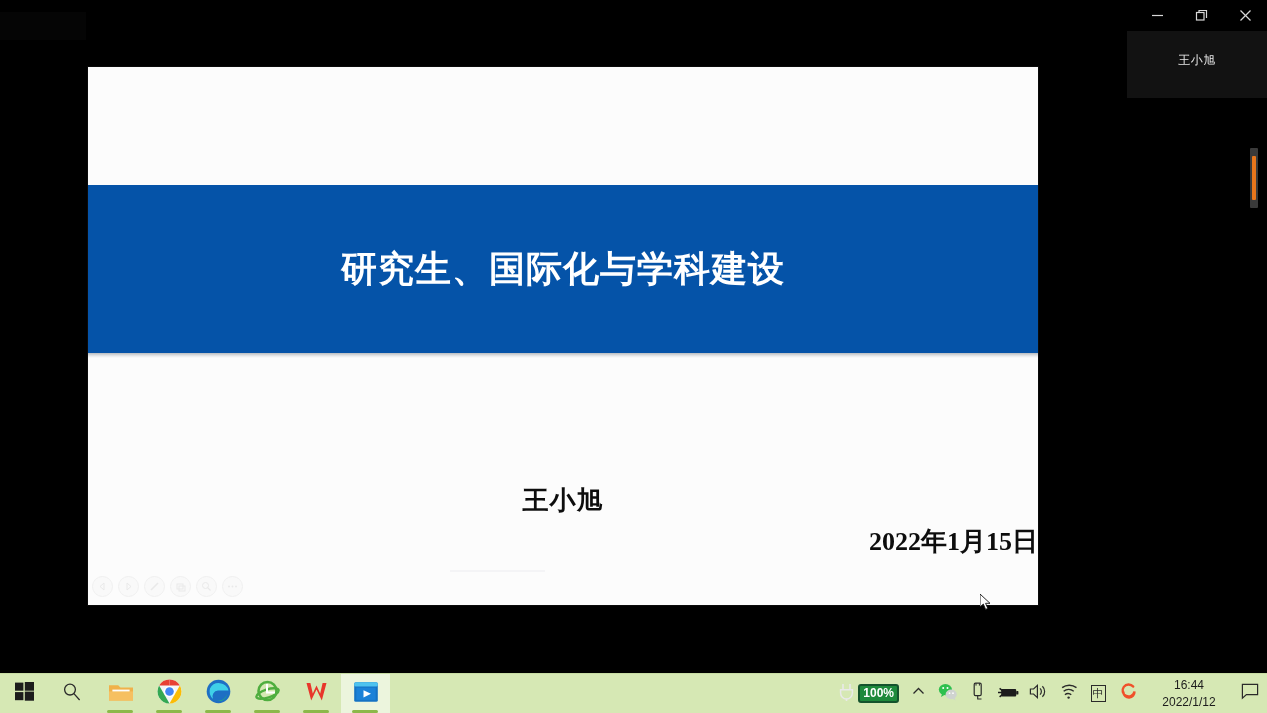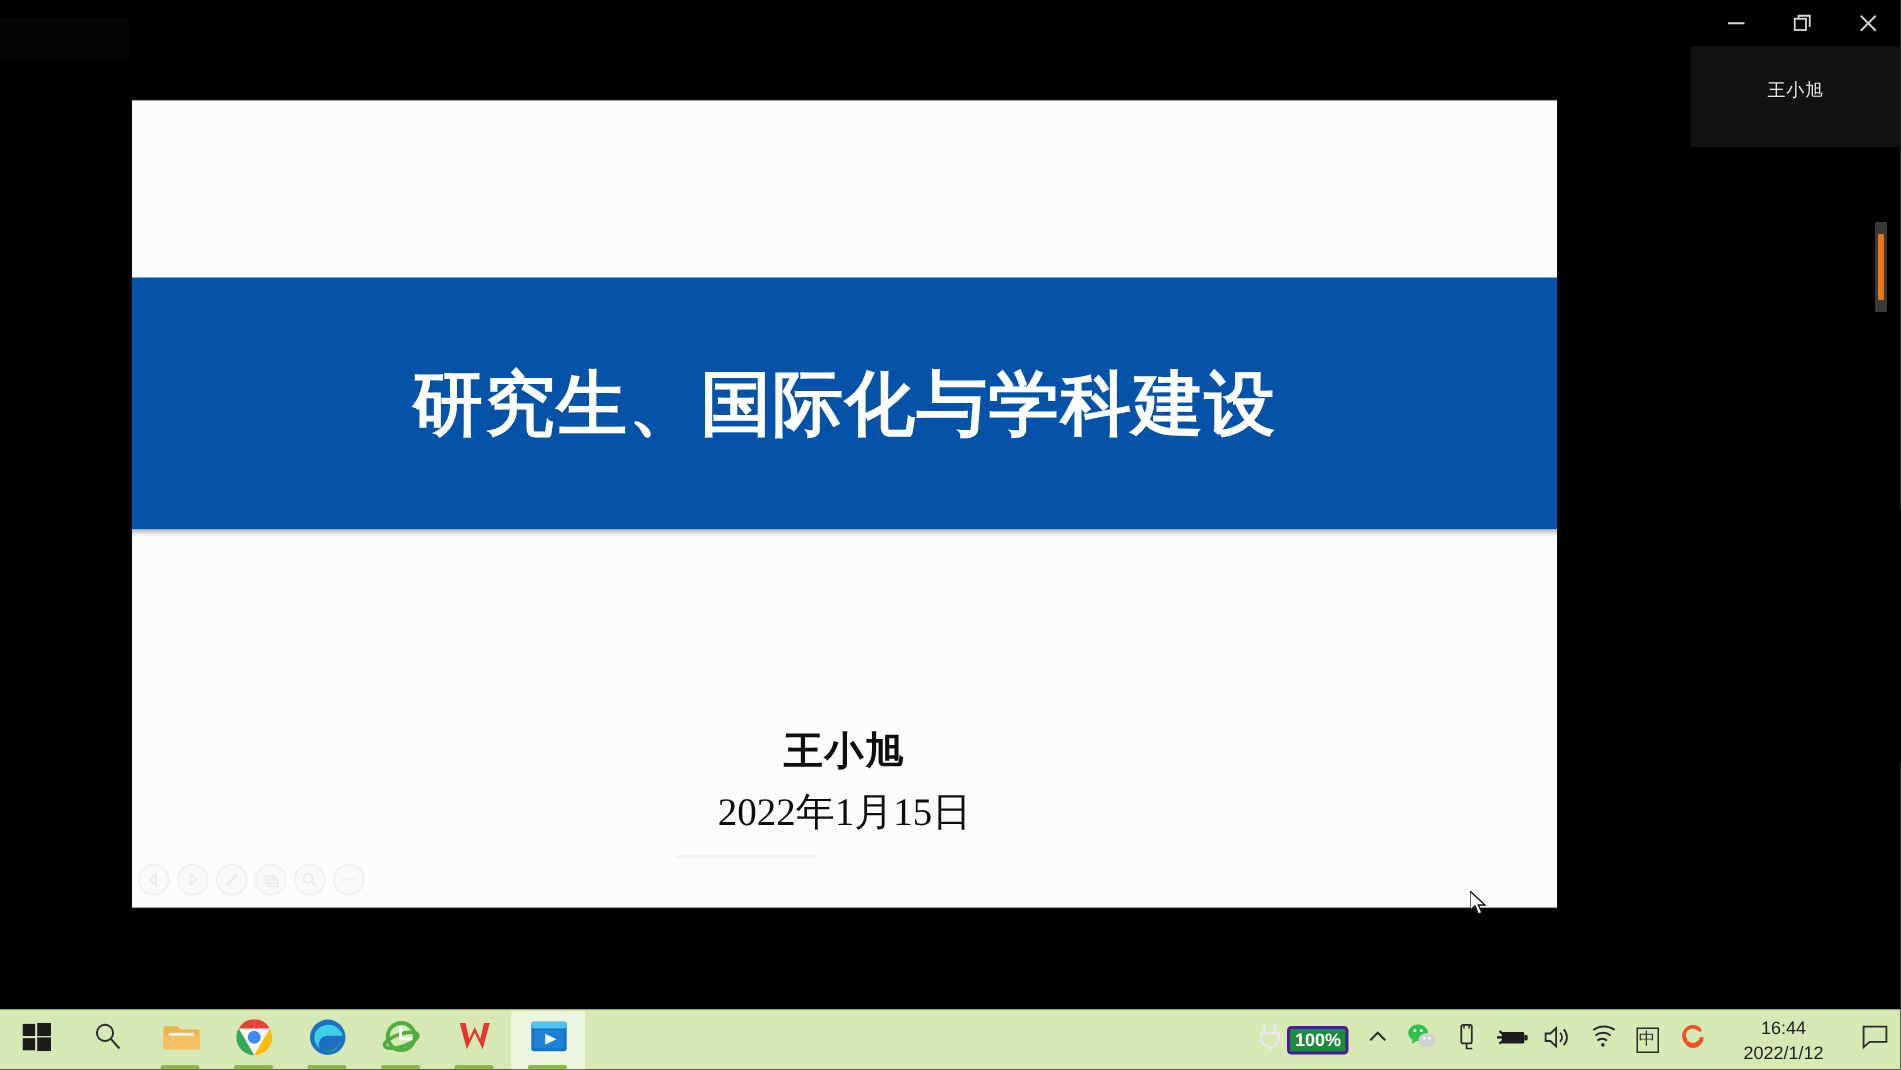--- a/index.html
+++ b/index.html
@@ -65,21 +65,21 @@
     position: absolute;
     left: 0;
     top: 286px;
     width: 100%;
     height: 5px;
     background: linear-gradient(180deg, #b9bcc0 0%, #e8eaec 60%, #fcfcfc 100%);
   }
   .slide-title-line {
     color: #ffffff;
     font-weight: bold;
-    font-size: 47px;
+    font-size: 36px;
     line-height: 1.42;
     letter-spacing: 1px;
     white-space: nowrap;
     text-align: center;
   }
   .slide-title-line.line2 {
     font-size: 47px;
   }
   .slide-lower {
     position: absolute;
@@ -96,24 +96,24 @@
     text-align: center;
     font-size: 26px;
     font-weight: bold;
     color: #0d0d0d;
     letter-spacing: 1px;
   }
   .slide-date {
     position: absolute;
     left: 0; right: 0;
     top: 166px;
-    text-align: center;
+    text-align: right;
     font-family: "Liberation Serif", serif;
     font-size: 26px;
-    font-weight: normal;
+    font-weight: bold;
     color: #0d0d0d;
   }
   .slide-progress-hint {
     position: absolute;
     left: 362px;
     top: 212px;
     width: 95px;
     height: 2px;
     background: #f4f4f6;
   }
@@ -276,21 +276,21 @@
     color: #2a2a2a;
   }
   #battery-pill {
     display: flex;
     align-items: center;
     gap: 2px;
     padding: 0 4px;
   }
   #battery-body {
     background: #1e8a3c;
-    border: 2px solid #4c1d95;
+    border: 2px solid #14532d;
     border-radius: 3px;
     color: #fff;
     font-size: 12px;
     font-weight: bold;
     padding: 1px 3px;
     line-height: 1.1;
   }
   #clock {
     height: 40px;
     display: flex;

